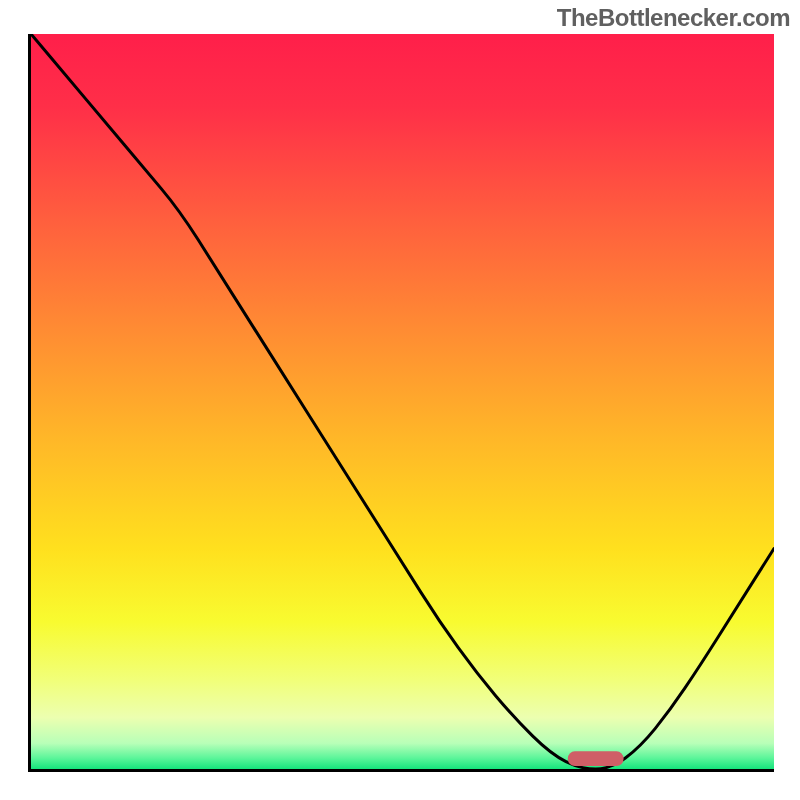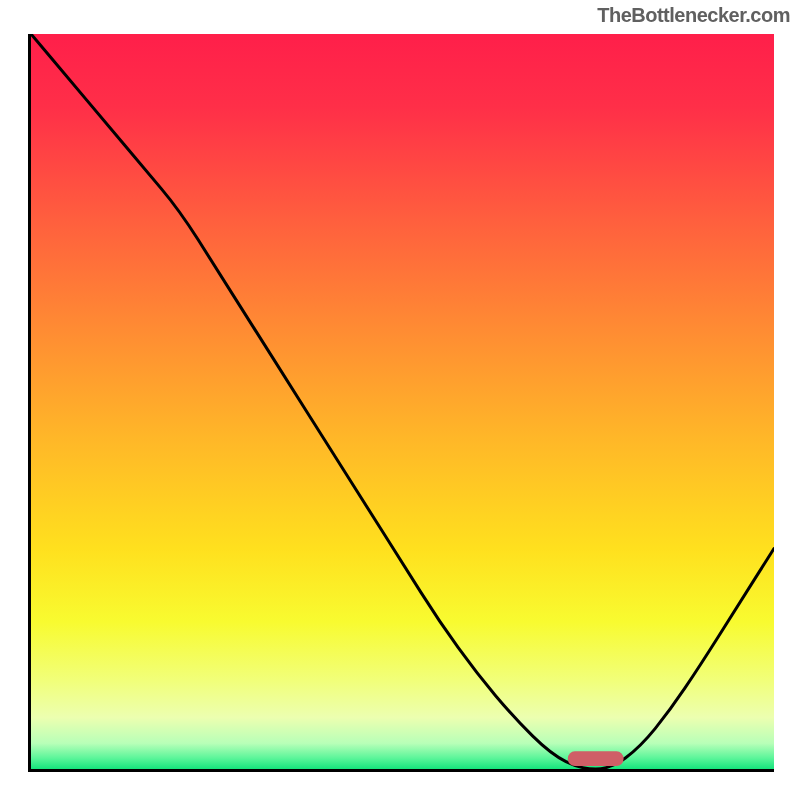--- a/index.html
+++ b/index.html
@@ -13,21 +13,21 @@
   }
   .frame {
     position: relative;
     width: 800px;
     height: 800px;
   }
   .watermark {
     position: absolute;
     top: 4px;
     right: 10px;
-    font-size: 20px;
+    font-size: 24px;
     font-weight: bold;
     color: #606060;
     letter-spacing: -0.5px;
   }
   .plot-area {
     position: absolute;
     left: 28px;
     top: 34px;
     width: 746px;
     height: 738px;

